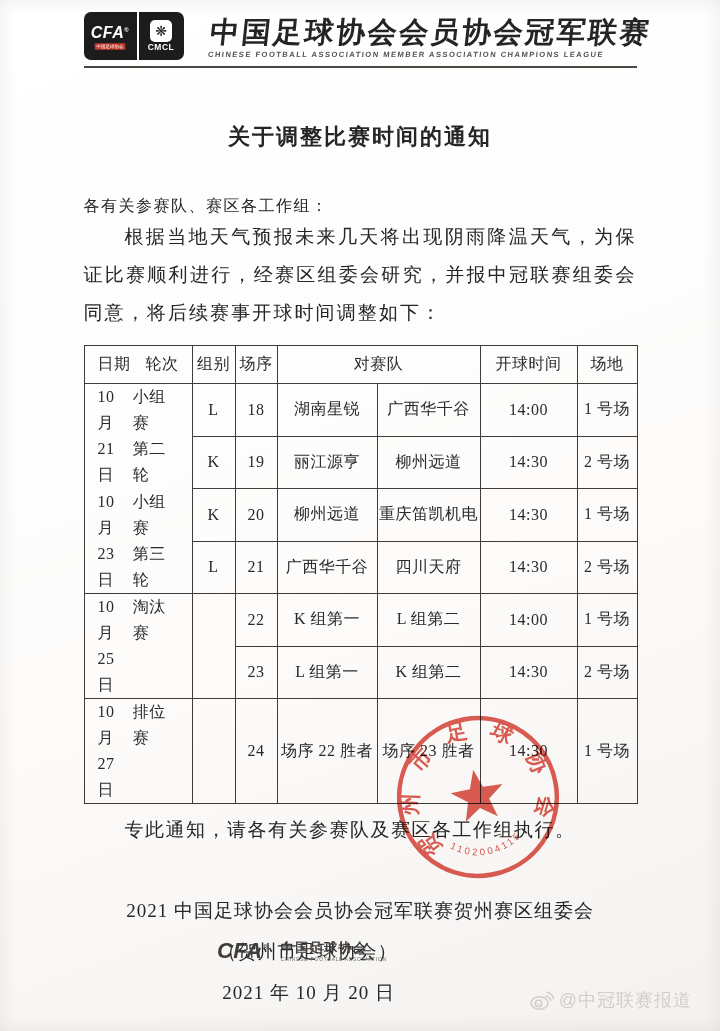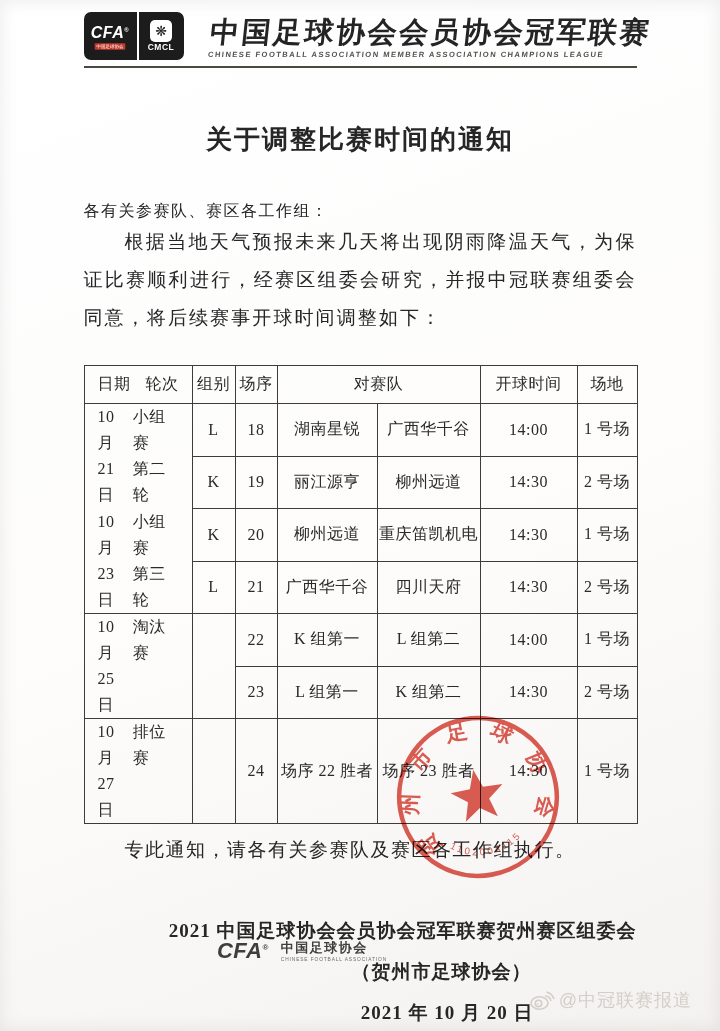--- a/index.html
+++ b/index.html
@@ -28,41 +28,41 @@
   .logo-right { flex:1; display:flex; flex-direction:column; align-items:center; justify-content:center; }
   .cmcl-emblem { width:22px; height:22px; background:#fff; border-radius:5px; display:flex; align-items:center; justify-content:center; color:#1c1c1c; font-size:14px; line-height:22px; }
   .logo-cmcl { color:#fff; font-weight:bold; font-size:8.5px; letter-spacing:.5px; margin-top:0; }
 
   .hdr-titles { flex:1; padding-left:26px; padding-top:5px; transform:skewX(-6deg); font-family:"Liberation Sans","DejaVu Sans",sans-serif; }
   .league-cn { font-size:29px; font-weight:bold; color:#242424; letter-spacing:2.5px; white-space:nowrap; line-height:30px; }
   .league-en { font-size:7.6px; font-weight:bold; color:#55524f; letter-spacing:1.45px; white-space:nowrap; margin-top:3px; }
   .hdr-rule { width:553px; margin:6px auto 0; border:none; border-top:2px solid #4a4843; }
 
   
-  .doc-title { text-align:center; font-size:26px; font-weight:bold; letter-spacing:2px; margin-top:54px; }
+  .doc-title { text-align:center; font-size:22px; font-weight:bold; letter-spacing:2px; margin-top:54px; }
   .salutation { font-size:16px; letter-spacing:1.5px; margin-top:44px; }
   .body-para { font-size:19px; letter-spacing:2.1px; line-height:38px; text-align:justify; text-indent:41px; margin-top:1px; }
 
   
-  table.sched { border-collapse:collapse; width:553px; margin-top:28px; table-layout:fixed; }
+  table.sched { border-collapse:collapse; width:553px; margin-top:13px; table-layout:fixed; }
   .sched th, .sched td {
     border:1.4px solid #3e3c3a; font-weight:normal; font-size:16px;
     text-align:center; vertical-align:middle; letter-spacing:.5px; color:#2a2a2a;
   }
   .sched thead tr { height:38px; }
   .sched tbody tr { height:41px; }
   .dr { display:flex; justify-content:space-between; padding:0 13px; text-align:left; }
   .dr .col { display:flex; flex-direction:column; line-height:26px; }
   .no-bb { border-bottom-color:transparent !important; }
   .no-bt { border-top-color:transparent !important; }
 
   .closing { font-size:19px; letter-spacing:1.5px; margin-top:13px; text-indent:41px; }
 
   
-  .sig { margin-top:47px; font-size:19px; letter-spacing:1px; line-height:41px; text-align:right;font-weight:bold; }
+  .sig { margin-top:47px; font-size:19px; letter-spacing:1px; line-height:41px; text-align:center; }
   .sig .l2 { padding-right:105px; }
   .sig .l3 { padding-right:103px; }
 
   
   .stamp { position:absolute; left:391px; top:710px; width:174px; height:174px;
            transform:rotate(-10deg); opacity:.82; mix-blend-mode:multiply; pointer-events:none; }
 
   
   .foot { position:absolute; top:938px; left:0; width:604px; display:flex; justify-content:center; align-items:center; gap:12px;
           font-family:"Liberation Sans","DejaVu Sans",sans-serif; color:#403e3c; }

